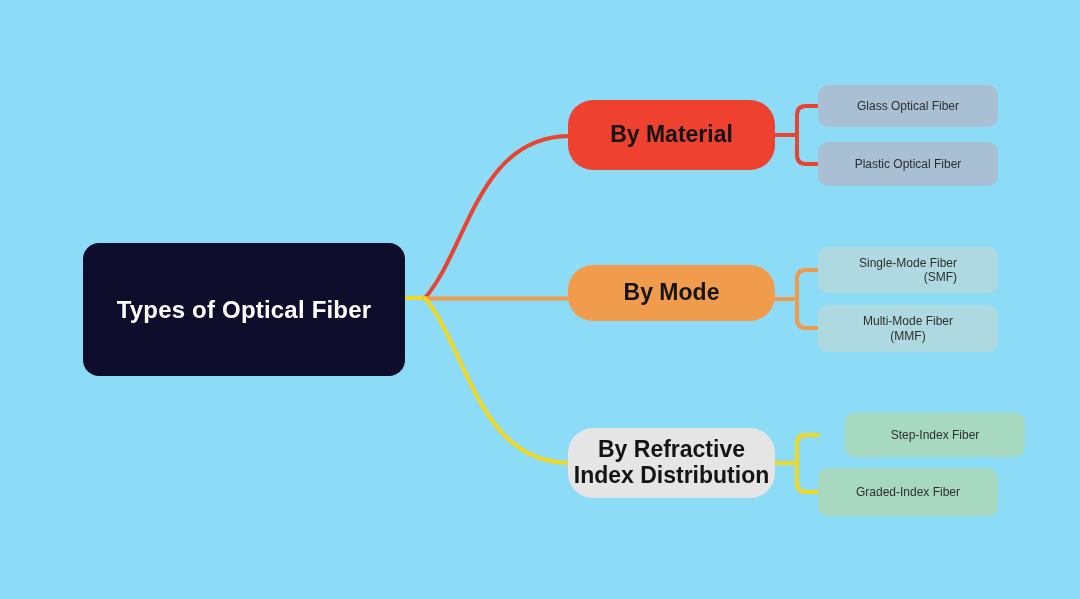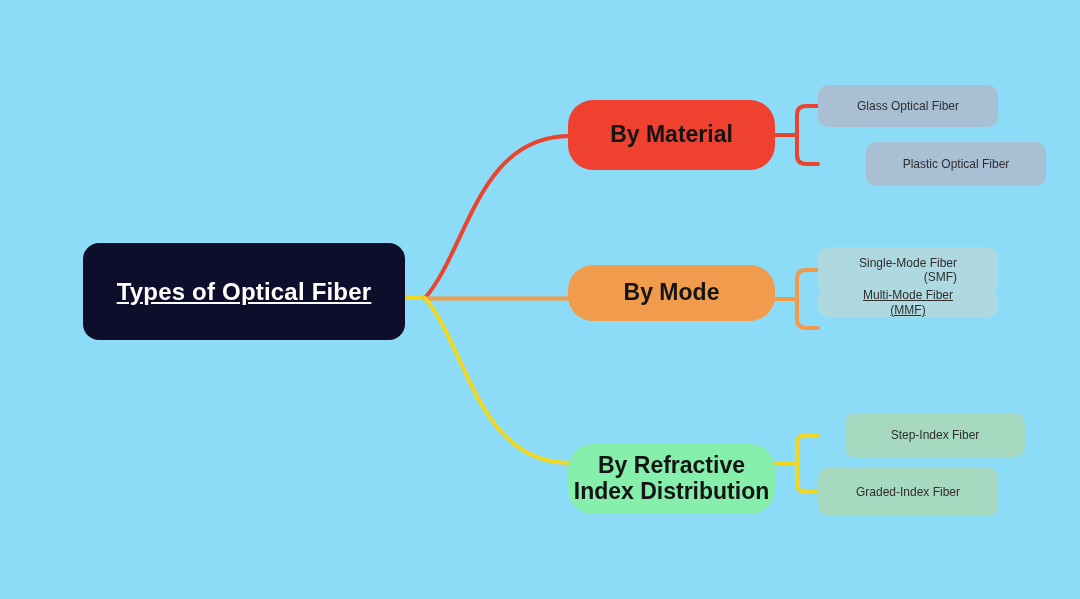--- a/index.html
+++ b/index.html
@@ -13,45 +13,44 @@
     position:absolute;left:0;top:0;width:1080px;height:599px;
   }
   .node{
     position:absolute;
     display:flex;align-items:center;justify-content:center;
     text-align:center;
     box-sizing:border-box;
     white-space:pre-line;
   }
   .root-node{
-    left:83px;top:243px;width:322px;height:97px;
+    left:83px;top:243px;width:322px;height:133px;
     border-radius:16px;
     font-size:24px;font-weight:bold;
     letter-spacing:0.2px;
-    text-decoration:underline;
   }
   .branch-node{
     left:568px;width:207px;
     border-radius:25px;
     font-size:23px;font-weight:bold;
     line-height:1.12;
   }
   .branch-material{top:100px;height:70px;}
   .branch-mode{top:265px;height:56px;}
   .branch-refractive{top:428px;height:70px;}
   .leaf-node{
     left:818px;width:180px;
     border-radius:10px;
     font-size:12px;
     line-height:1.18;
   }
   .leaf-glass{top:85px;height:42px;}
-  .leaf-plastic{top:142px;height:44px;margin-left:48px;}
+  .leaf-plastic{top:142px;height:44px;}
   .leaf-single{top:247px;height:46px;text-align:right;}
-  .leaf-multi{top:288px;height:29px;text-decoration:underline;}
+  .leaf-multi{top:305px;height:47px;}
   .leaf-step{top:413px;height:44px;margin-left:27px;}
   .leaf-graded{top:468px;height:48px;}
 </style>
 </head>
 <body>
 
 <div class="canvas" style="background-color: rgb(141, 220, 247);">
 
   <svg class="connector-layer" viewBox="0 0 1080 599" fill="none" stroke-width="4" stroke-linecap="round">
 
@@ -76,18 +75,18 @@
   <div class="node branch-node branch-material" style="color: rgb(20, 20, 20); background-color: rgb(238, 65, 48);">By Material</div>
   <div class="node leaf-node leaf-glass" style="color: rgb(46, 46, 46); background-color: rgb(169, 191, 211);">Glass Optical Fiber</div>
   <div class="node leaf-node leaf-plastic" style="color: rgb(46, 46, 46); background-color: rgb(169, 191, 211);">Plastic Optical Fiber</div>
 
   <div class="node branch-node branch-mode" style="color: rgb(20, 20, 20); background-color: rgb(241, 155, 77);">By Mode</div>
   <div class="node leaf-node leaf-single" style="color: rgb(46, 46, 46); background-color: rgb(174, 217, 224);">Single-Mode Fiber
 (SMF)</div>
   <div class="node leaf-node leaf-multi" style="color: rgb(46, 46, 46); background-color: rgb(174, 217, 224);">Multi-Mode Fiber
 (MMF)</div>
 
-  <div class="node branch-node branch-refractive" style="color: rgb(20, 20, 20); background-color: #86efac; margin-top: 16px;">By Refractive
+  <div class="node branch-node branch-refractive" style="color: rgb(20, 20, 20); background-color: #e5e5e5;">By Refractive
 Index Distribution</div>
   <div class="node leaf-node leaf-step" style="color: rgb(46, 46, 46); background-color: rgb(167, 217, 192);">Step-Index Fiber</div>
   <div class="node leaf-node leaf-graded" style="color: rgb(46, 46, 46); background-color: rgb(167, 217, 192);">Graded-Index Fiber</div>
 
 </div>
 
 </body></html>

